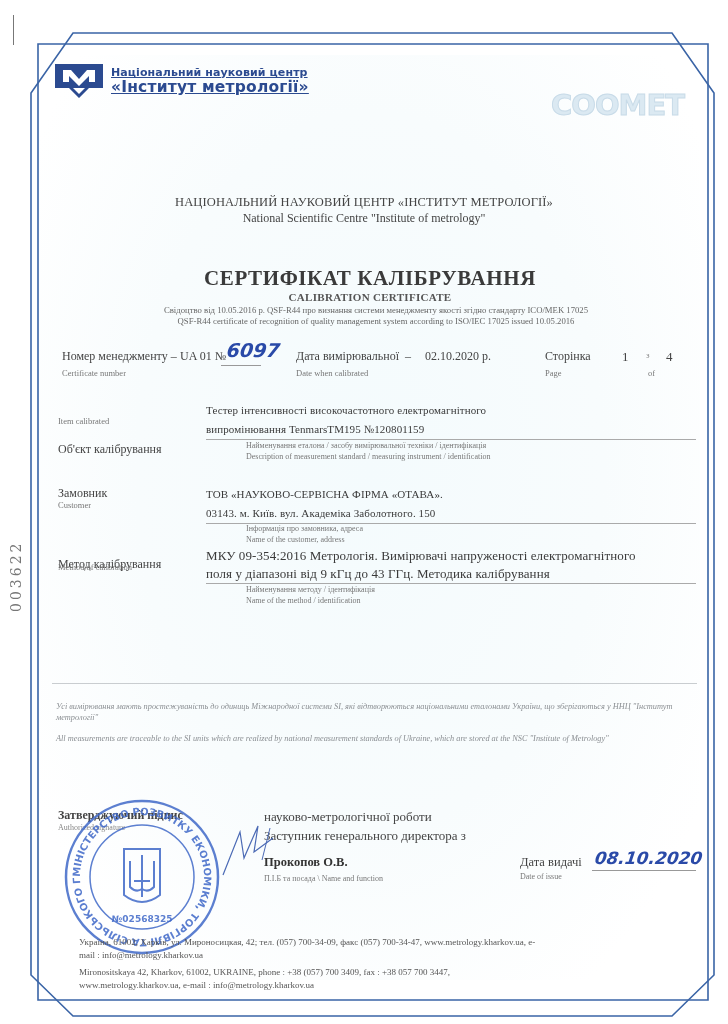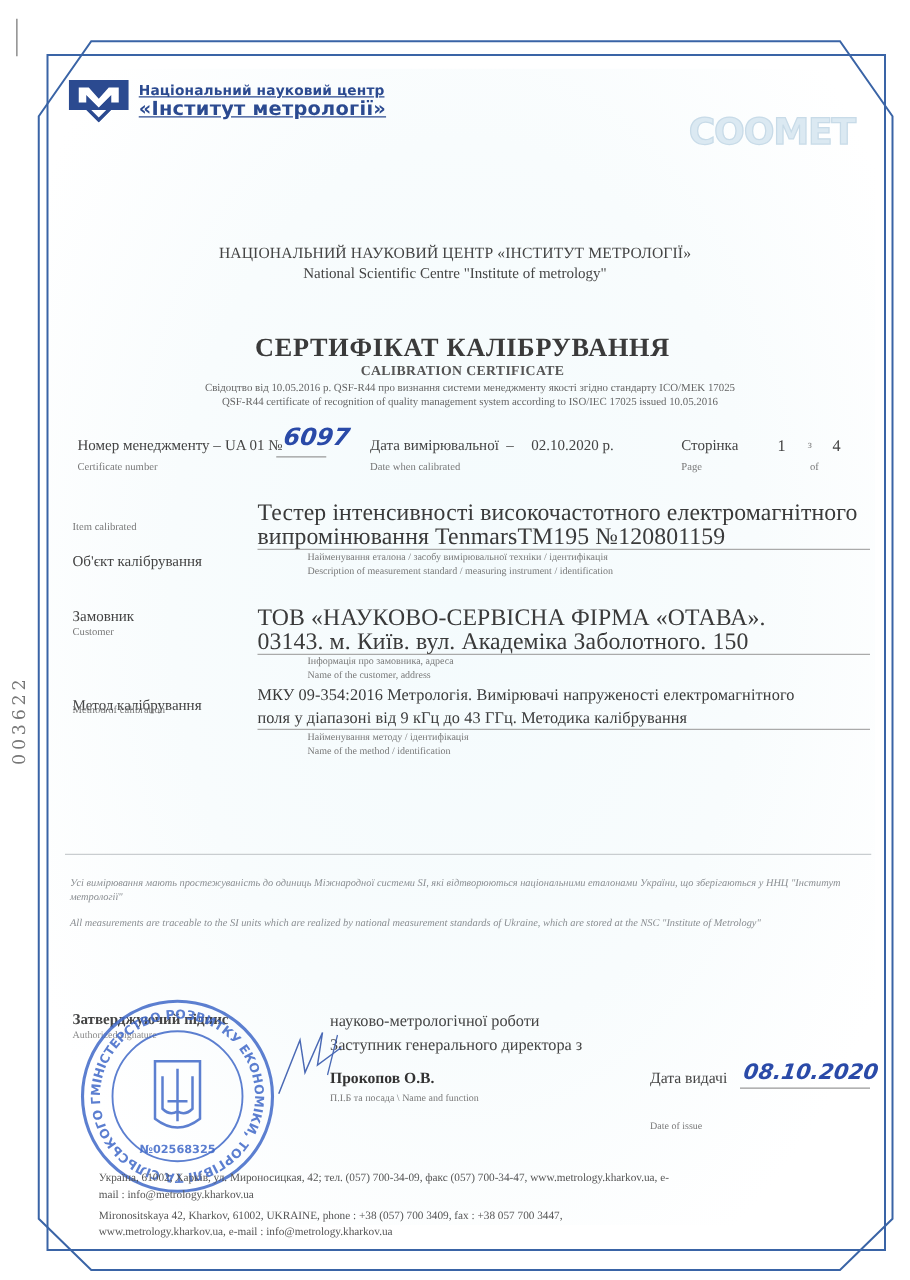--- a/index.html
+++ b/index.html
@@ -40,36 +40,36 @@
     .cert-note2 { position: absolute; left: 0; width: 752px; top: 316px; text-align: center; font-size: 8.7px; color: #666; }
 
     .lbl { font-size: 12px; color: #444; }
     .lbl-en { font-size: 8.5px; color: #777; }
     .hand { font-family: "DejaVu Sans", sans-serif; font-style: italic; font-weight: bold; color: #2a4aa8; transform: skewX(-8deg); }
 
     .row-num .num-underline { position: absolute; left: 221px; top: 365px; width: 40px; height: 1px; background: #999; }
 
     .field-label { position: absolute; left: 58px; font-size: 12px; color: #444; }
     .field-label-en { position: absolute; left: 58px; font-size: 8.5px; color: #777; }
-    .field-value { position: absolute; left: 206px; font-size: 19px; color: #3a3a3a; letter-spacing: 0.1px; line-height: 19px; }
+    .field-value { position: absolute; left: 206px; font-size: 11px; color: #3a3a3a; letter-spacing: 0.1px; line-height: 19px; }
     .field-line { position: absolute; left: 206px; width: 490px; height: 1px; background: #aaa; }
     .field-hint { position: absolute; left: 206px; font-size: 8px; color: #777; line-height: 10px; padding-left: 40px; }
 
     .sep-line { position: absolute; left: 52px; top: 683px; width: 645px; height: 1px; background: #c9cdd0; }
     .trace { position: absolute; left: 56px; width: 640px; font-size: 8.3px; font-style: italic; color: #8a8e92; line-height: 11px; }
 
     .approved { position: absolute; left: 58px; top: 808px; font-size: 12px; font-weight: bold; color: #444; }
     .approved-en { position: absolute; left: 58px; top: 823px; font-size: 8px; color: #888; }
     .pos1 { position: absolute; left: 264px; top: 807px; font-size: 13px; color: #444; line-height: 19px; }
     .signer { position: absolute; left: 264px; top: 855px; font-size: 12.5px; font-weight: bold; color: #333; }
     .signer-en { position: absolute; left: 264px; top: 874px; font-size: 8px; color: #777; }
     .issue-lbl { position: absolute; left: 520px; top: 855px; font-size: 12.5px; color: #444; }
     .issue-val { position: absolute; left: 595px; top: 848px; font-size: 17px; }
     .issue-line { position: absolute; left: 592px; top: 870px; width: 104px; height: 1px; background: #999; }
-    .issue-en { position: absolute; left: 520px; top: 896px; font-size: 8px; color: #777; }
+    .issue-en { position: absolute; left: 520px; top: 872px; font-size: 8px; color: #777; }
 
     .seal { position: absolute; left: 62px; top: 797px; }
     .sig { position: absolute; left: 218px; top: 820px; }
 
     .addr { position: absolute; left: 79px; font-size: 9px; color: #555; line-height: 12.5px; width: 610px; }
     .serial-v { position: absolute; left: 6px; top: 508px; width: 20px; height: 110px; }
     .serial-v span { display: block; transform: rotate(-90deg); transform-origin: left top; position: absolute; left: 2px; top: 104px; white-space: nowrap; font-family: "DejaVu Serif", serif; font-size: 14px; letter-spacing: 3px; color: #777; }
   </style>
 </head>
 <body>

